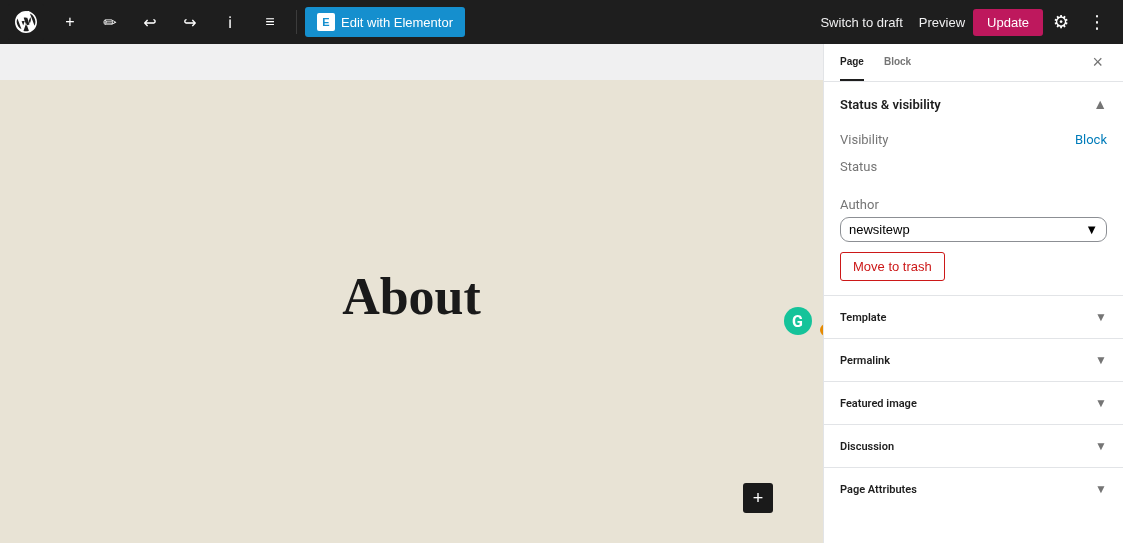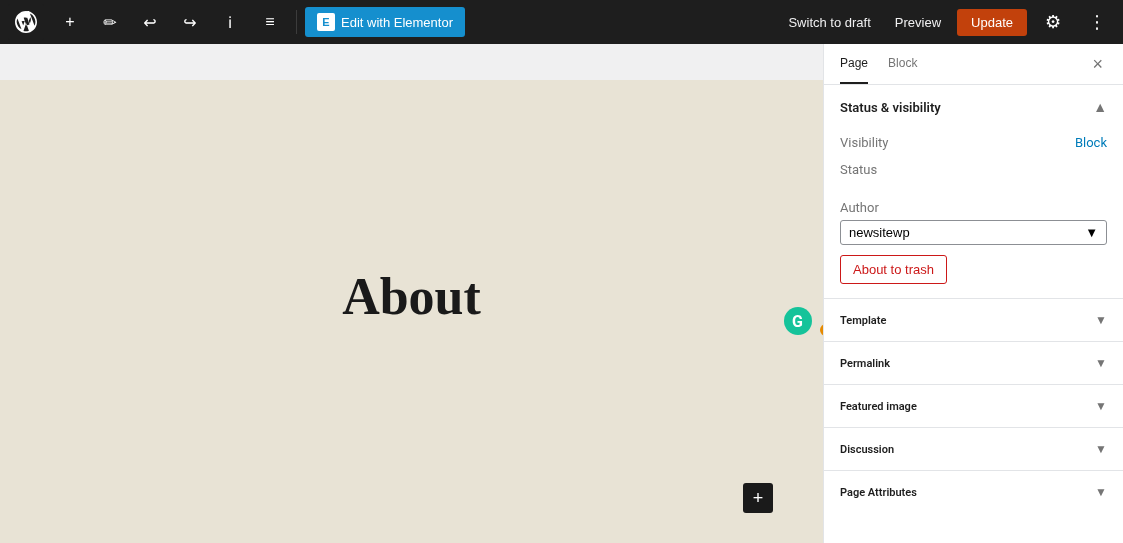--- a/index.html
+++ b/index.html
@@ -4,21 +4,21 @@
   <style>
     * { box-sizing: border-box; margin: 0; padding: 0; }
     body { font-family: -apple-system, BlinkMacSystemFont, 'Segoe UI', Roboto, sans-serif; background: #f0f0f1; display: flex; flex-direction: column; height: 543px; overflow: hidden; }
 
     
     .toolbar {
       display: flex; align-items: center; background: #1e1e1e; height: 44px;
       padding: 0 8px; gap: 4px; flex-shrink: 0;
     }
     .toolbar-left { display: flex; align-items: center; gap: 4px; }
-    .toolbar-right { display: flex; align-items: center; gap: 8px; margin-left: auto; }
+    .toolbar-right { display: flex; align-items: center; margin-left: auto; }
 
     .wp-logo {
       width: 36px; height: 36px; display: flex; align-items: center; justify-content: center;
       background: #1e1e1e; border-radius: 2px; margin-right: 4px;
     }
     .wp-logo svg { fill: white; width: 22px; height: 22px; }
 
     .toolbar-btn {
       width: 36px; height: 36px; display: flex; align-items: center; justify-content: center;
       background: transparent; border: none; border-radius: 2px; cursor: pointer; color: white;
@@ -36,21 +36,21 @@
       width: 18px; height: 18px; background: white; border-radius: 2px;
       display: flex; align-items: center; justify-content: center; color: #158fce; font-size: 11px; font-weight: bold;
     }
 
     .header-action-btn {
       background: transparent; border: none; color: #f0f0f1; cursor: pointer;
       font-size: 13px; padding: 4px 8px; border-radius: 2px;
     }
 
     .update-btn {
-      background: #c2410c; color: white; border: none; border-radius: 3px;
+      background: #be185d; color: white; border: none; border-radius: 3px;
       padding: 6px 14px; cursor: pointer; font-size: 13px; font-weight: 500;
     }
 
     .settings-btn, .more-btn {
       width: 36px; height: 36px; display: flex; align-items: center; justify-content: center;
       background: transparent; border: none; border-radius: 2px; cursor: pointer; color: white; font-size: 18px;
     }
 
     
     .main {
@@ -102,21 +102,21 @@
       width: 300px; background: white; border-left: 1px solid #e2e4e7;
       display: flex; flex-direction: column; flex-shrink: 0; overflow-y: auto;
     }
 
     
     .sidebar-tabs-row {
       display: flex; align-items: center; border-bottom: 1px solid #e2e4e7;
       padding: 0 16px; position: relative;
     }
     .sidebar-tab {
-      padding: 12px 0; margin-right: 20px; font-size: 12px; font-weight: 400;
+      padding: 12px 0; margin-right: 20px; font-size: 10px; font-weight: 700;
       color: #757575; cursor: pointer; border-bottom: 2px solid transparent;
       background: none; border-top: none; border-left: none; border-right: none;
     }
     .sidebar-tab.active { color: #1e1e1e; border-bottom-color: #1e1e1e; }
 
     .sidebar-close-btn {
       margin-left: auto; background: none; border: none; cursor: pointer;
       color: #757575; font-size: 18px; padding: 4px;
     }
 
@@ -140,21 +140,21 @@
     .row-item {
       display: flex; align-items: center; justify-content: space-between;
       padding: 6px 0; font-size: 13px;
     }
     .row-label { color: #757575; }
     .row-value { color: #007cba; cursor: pointer; }
     .row-value-dark { color: #1e1e1e; }
 
     .author-select {
       display: flex; align-items: center; justify-content: space-between;
-      border: 1px solid #8c8f94; border-radius: 3px; padding: 4px 8px;
+      border: 1px solid #8c8f94; border-radius: 9px; padding: 4px 8px;
       margin-top: 4px; cursor: pointer; font-size: 13px; width: 100%;
       background: white;
     }
 
     .move-trash-btn {
       border: 1px solid #cc1818; color: #cc1818; background: white;
       border-radius: 3px; padding: 6px 12px; cursor: pointer; font-size: 13px;
       margin-top: 10px; width: auto;
     }
 
@@ -236,21 +236,21 @@
         <div class="row-item">
           <span class="row-label">Status</span>
         </div>
         <div style="margin-top:14px;">
           <span class="row-label" style="font-size:13px;">Author</span>
           <button class="author-select">
             <span>newsitewp</span>
             <span>▼</span>
           </button>
         </div>
-        <button class="move-trash-btn">About to trash</button>
+        <button class="move-trash-btn">Move to trash</button>
       </div>
     </div>
 
     <div class="collapsible-header">
       <span class="collapsible-title">Template</span>
       <span class="chevron-down">▼</span>
     </div>
 
     <div class="collapsible-header">
       <span class="collapsible-title">Permalink</span>

